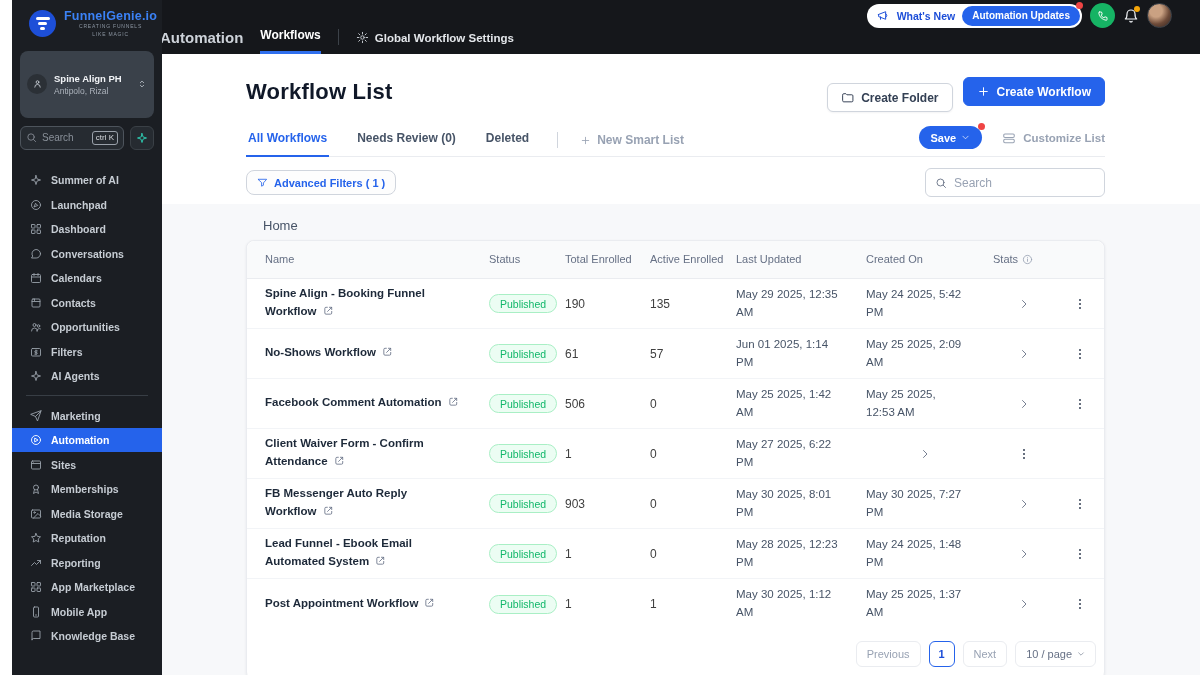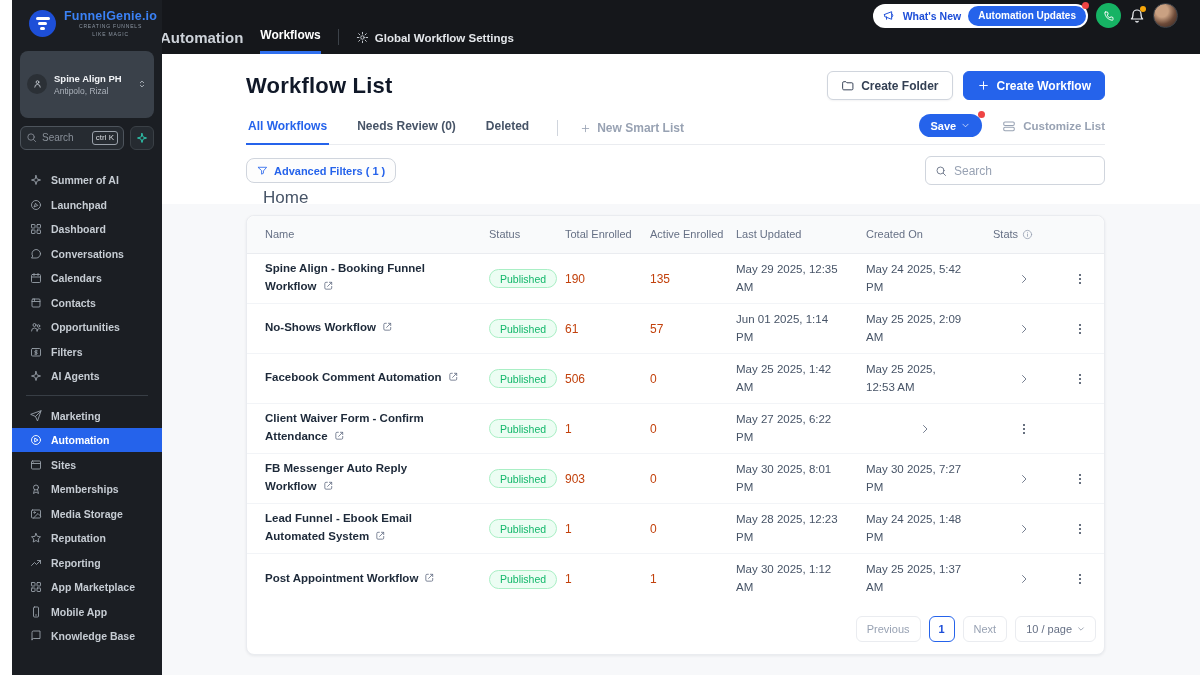--- a/index.html
+++ b/index.html
@@ -51,21 +51,21 @@
 
   
   .tb-left { position:absolute; left:10px; bottom:0; display:flex; align-items:flex-end; gap:17px; height:34px; }
   .tb-title { font-size:15px; font-weight:bold; color:#cdd2d9; padding-bottom:8px; }
   .tb-tab   { font-size:12px; font-weight:bold; color:#fff; padding-bottom:9px;
               border-bottom:3px solid #2f6fed; cursor:pointer; }
   .tb-sep   { width:1px; height:16px; background:#3c4249; margin-bottom:9px; }
   .tb-link  { display:flex; align-items:center; gap:6px; font-size:11.5px; font-weight:bold;
               color:#e3e6ea; padding-bottom:10px; cursor:pointer; }
   .tb-link svg { width:13px; height:13px; color:#c3c9cf; }
-  .tb-right { position:absolute; right:22px; top:3px; display:flex; align-items:center; gap:8px; }
+  .tb-right { position:absolute; right:28px; top:3px; display:flex; align-items:center; gap:8px; }
   .wn-pill { position:relative; background:#fff; border-radius:999px; height:24px; display:flex;
              align-items:center; gap:7px; padding:2px 2px 2px 10px; cursor:pointer; }
   .wn-text { font-size:10.5px; font-weight:bold; color:#1d4ed8; }
   .au-pill { background:#2563eb; color:#fff; font-size:10px; font-weight:bold; border-radius:999px;
              height:20px; display:flex; align-items:center; padding:0 10px; }
   .wn-dot { position:absolute; right:-1px; top:-2px; width:7px; height:7px; border-radius:50%; background:#ef4444; }
   .phone-btn { width:25px; height:25px; border-radius:50%; background:#16b364; display:flex;
                align-items:center; justify-content:center; cursor:pointer; }
   .phone-btn svg { width:12px; height:12px; color:#fff; }
   .bell-wrap { position:relative; cursor:pointer; }
@@ -74,21 +74,21 @@
   .avatar { width:25px; height:25px; border-radius:50%; cursor:pointer;
             background:radial-gradient(circle at 35% 30%, #caa182 28%, #6d4a38 60%, #2e2320 100%); border:1px solid #3c4249; }
 
   
   .content { margin:0 95px 0 96px; }
   .head-row { display:flex; align-items:center; justify-content:space-between; margin-top:17px; }
   .page-title { font-size:22px; font-weight:bold; color:#101828; letter-spacing:.2px; }
   .btn { display:inline-flex; align-items:center; gap:7px; height:29px; border-radius:6px;
          font-size:12px; font-weight:bold; padding:0 13px; cursor:pointer; }
   .btn svg { width:13px; height:13px; }
-  .btn-outline { background:#fff; border:1px solid #d0d5dd; color:#344054; box-shadow:0 1px 2px rgba(16,24,40,.05); }
+  .btn-outline { background:#fff; border:1px solid #d0d5dd; color:#344054; box-shadow:0 1px 2px rgba(16,24,40,.05);margin-top:12px; }
   .btn-primary { background:#2563eb; border:1px solid #2563eb; color:#fff; margin-left:10px; }
   .head-actions { display:flex; align-items:center; }
 
   .tabs-row { display:flex; align-items:flex-end; margin-top:14px; border-bottom:1px solid #eaecf0; height:31px; }
   .ptab { font-size:12px; font-weight:bold; color:#475467; padding:0 2px 10px; margin-right:26px; cursor:pointer; }
   .ptab.active { color:#2563eb; border-bottom:2px solid #2563eb; margin-bottom:-1px; }
   .ptab-sep { width:1px; height:16px; background:#d0d5dd; margin:0 22px 8px 0; }
   .smart-list { display:flex; align-items:center; gap:6px; color:#98a2b3; font-size:12px; font-weight:bold;
                 padding-bottom:9px; cursor:pointer; }
   .smart-list svg { width:11px; height:11px; }
@@ -103,39 +103,39 @@
 
   .filter-row { margin-top:11px; display:flex; align-items:center; justify-content:space-between; }
   .adv-pill { display:inline-flex; align-items:center; gap:6px; border:1px solid #d0d5dd; border-radius:8px;
               height:25px; padding:0 10px; color:#2563eb; font-size:11px; font-weight:bold; background:#fdfdfd; cursor:pointer; }
   .adv-pill svg { width:11px; height:11px; }
   .m-search { width:180px; height:29px; background:#fff; border:1px solid #d0d5dd; border-radius:6px;
               display:flex; align-items:center; gap:7px; padding:0 9px; cursor:text; }
   .m-search svg { width:12px; height:12px; color:#667085; }
   .m-search span { font-size:12px; color:#98a2b3; }
 
-  .breadcrumb { margin-top:3px; padding-left:17px; font-size:17px; color:#475467; }
+  .breadcrumb { margin-top:21px; padding-left:17px; font-size:13px; color:#475467; }
 
   .card { margin-top:7px; background:#fff; border:1px solid #eaecf0; border-radius:8px;
           box-shadow:0 1px 3px rgba(16,24,40,.07); }
   .tgrid { display:grid; grid-template-columns:242px 76px 85px 86px 130px 127px 72px 1fr; align-items:center; }
   .thead { background:#f9fafb; border-bottom:1px solid #eaecf0; height:38px; border-radius:8px 8px 0 0;
            color:#667085; font-size:11px; }
   .th { padding-right:10px; line-height:1.35; display:flex; align-items:center; gap:4px; }
   .th:first-child { padding-left:18px; }
   .th svg { width:11px; height:11px; color:#98a2b3; }
   .trow { min-height:50px; border-bottom:1px solid #f2f4f7; background:#fff; }
   .trow:last-child { border-bottom:none; }
   .td { padding-right:10px; font-size:11.5px; color:#475467; }
   .td-name { padding-left:18px; font-size:11.5px; font-weight:bold; color:#1d2939; line-height:1.55; padding-right:28px; }
   .ext-ic { display:inline-block; margin-left:6px; color:#667085; vertical-align:-1px; cursor:pointer; }
   .ext-ic svg { width:11px; height:11px; }
   .badge { display:inline-flex; align-items:center; background:#ecfdf3; border:1px solid #a9efc5;
            color:#12b76a; border-radius:999px; padding:2.5px 10px; font-size:10.5px; }
-  .num { color:#c2410c; font-size:12px; cursor:pointer; }
+  .num { color:#404040; font-size:12px; cursor:pointer; }
   .date { line-height:1.55; padding-right:26px; }
   .td-center { display:flex; justify-content:center; }
   .chev-btn { color:#667085; cursor:pointer; display:flex; } .chev-btn svg { width:12px; height:12px; }
   .kebab-btn { color:#344054; cursor:pointer; display:flex; } .kebab-btn svg { width:14px; height:14px; }
 
   .pager { display:flex; justify-content:flex-end; align-items:center; gap:8px; padding:12px 8px 12px; }
   .pg-btn { height:26px; display:inline-flex; align-items:center; justify-content:center; padding:0 10px;
             border:1px solid #eaecf0; border-radius:6px; background:#fff; font-size:11px; color:#98a2b3; cursor:pointer; }
   .pg-cur { min-width:26px; padding:0 6px; border-color:#2563eb; color:#1d4ed8; font-weight:bold; }
   .pg-size { gap:5px; color:#667085; } .pg-size svg { width:8px; height:8px; }

